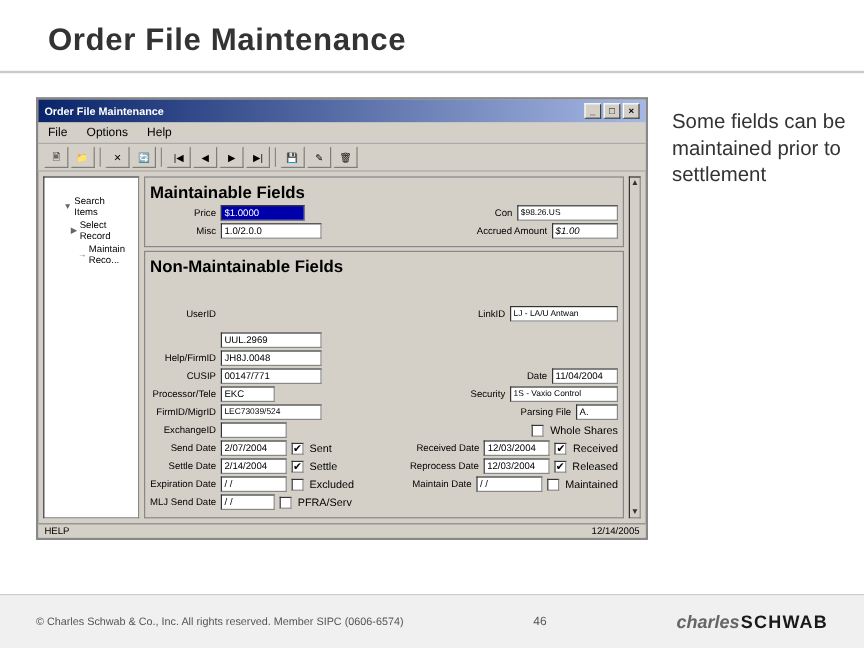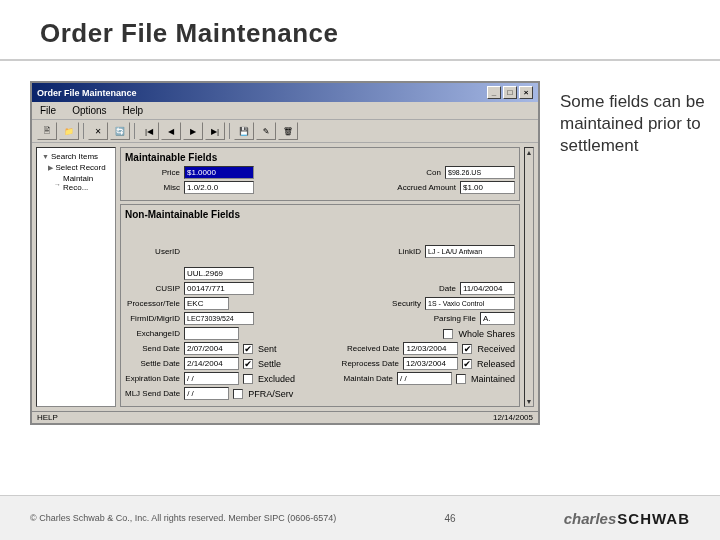--- a/index.html
+++ b/index.html
@@ -125,21 +125,21 @@
       flex-direction: row;
       padding: 4px;
       gap: 4px;
     }
 
     
     .nav-tree {
       width: 80px;
       background: white;
       border: 1px inset #888;
-      padding: 3px;
+      padding: 14px;
       font-size: 8px;
     }
 
     .nav-item {
       padding: 1px 2px;
       display: flex;
       align-items: center;
       gap: 2px;
     }
 
@@ -156,21 +156,21 @@
       gap: 3px;
     }
 
     .form-section {
       border: 1px solid #888;
       background: #d4d0c8;
       padding: 4px;
     }
 
     .section-title {
-      font-size: 10px;
+      font-size: 14px;
       font-weight: bold;
       margin-bottom: 3px;
       color: #000;
     }
 
     .form-row {
       display: flex;
       align-items: center;
       margin-bottom: 2px;
       gap: 4px;
@@ -193,21 +193,21 @@
 
     .field-input {
       background: white;
       border: 1px inset #888;
       height: 13px;
       font-size: 8px;
       padding: 0 2px;
       color: #000;
     }
 
-    .field-input-wide { width: 70px; }
+    .field-input-wide { width: 84px; }
     .field-input-med { width: 55px; }
     .field-input-sm { width: 45px; }
     .field-input-xs { width: 35px; }
     .field-input-lg { width: 90px; }
 
     .field-input-blue {
       background: #0000aa;
       color: white;
       border: 1px inset #888;
       height: 13px;
@@ -395,35 +395,39 @@
               <div class="field-input-blue" style="display:flex;align-items:center;">$1.0000</div>
               <span style="flex:1;"></span>
               <span class="field-label-sm">Con</span>
               <div class="field-input field-input-wide" style="display:flex;align-items:center;font-size:7px;">$98.26.US</div>
             </div>
             <div class="form-row">
               <span class="field-label">Misc</span>
               <div class="field-input field-input-wide" style="display:flex;align-items:center;">1.0/2.0.0</div>
               <span style="flex:1;"></span>
               <span class="field-label-sm">Accrued Amount</span>
-              <div class="field-input field-input-med" style="display:flex;align-items:center;">$1.00</div>
+              <div class="field-input field-input-med" style="display:flex;align-items:center;font-style:italic;">$1.00</div>
             </div>
           </div>
 
           <div class="form-section">
             <div class="section-title">Non-Maintainable Fields</div>
 
             <div class="form-row">
               <span class="field-label">UserID</span>
               <div class="field-input field-input-wide" style="display:flex;align-items:center;margin-top:44px;">UUL.2969</div>
               <span style="flex:1;"></span>
               <span class="field-label-sm">LinkID</span>
               <div class="field-input field-input-lg" style="display:flex;align-items:center;font-size:7px;">LJ - LA/U Antwan</div>
             </div>
 
+            <div class="form-row">
+              <span class="field-label">Help/FirmID</span>
+              <div class="field-input field-input-wide" style="display:flex;align-items:center;">JH8J.0048</div>
+            </div>
 
             <div class="form-row">
               <span class="field-label">CUSIP</span>
               <div class="field-input field-input-wide" style="display:flex;align-items:center;">00147/771</div>
               <span style="flex:1;"></span>
               <span class="field-label-sm">Date</span>
               <div class="field-input field-input-med" style="display:flex;align-items:center;">11/04/2004</div>
             </div>
 
             <div class="form-row">

